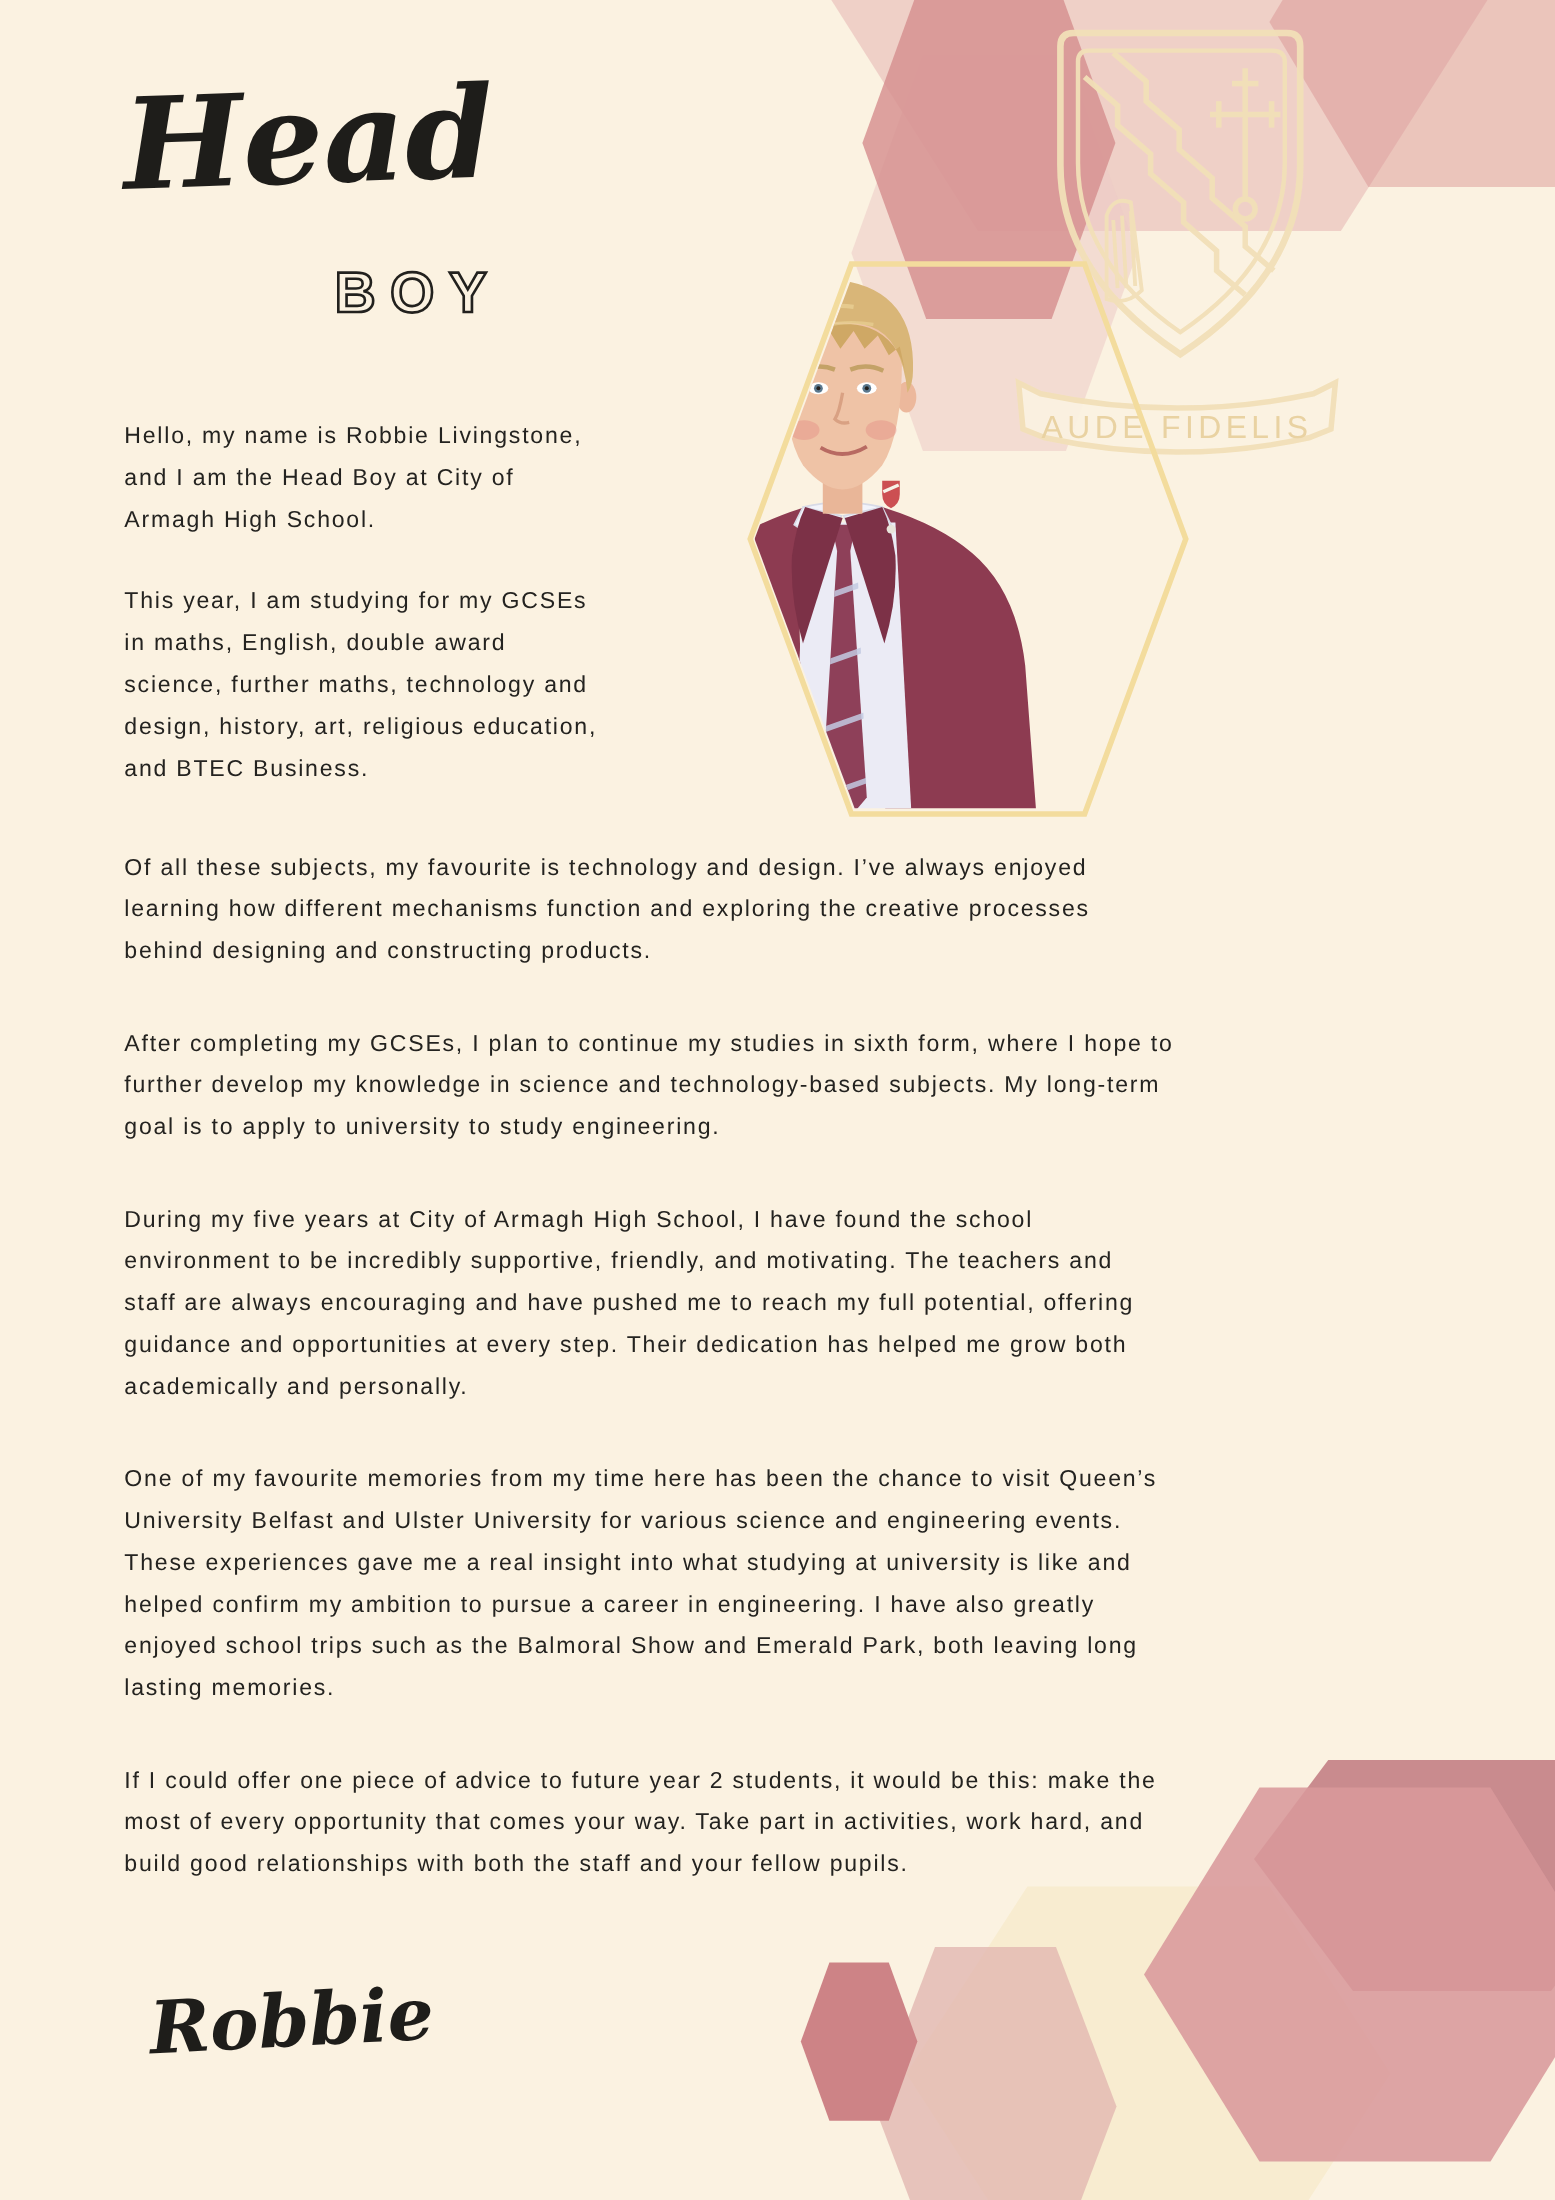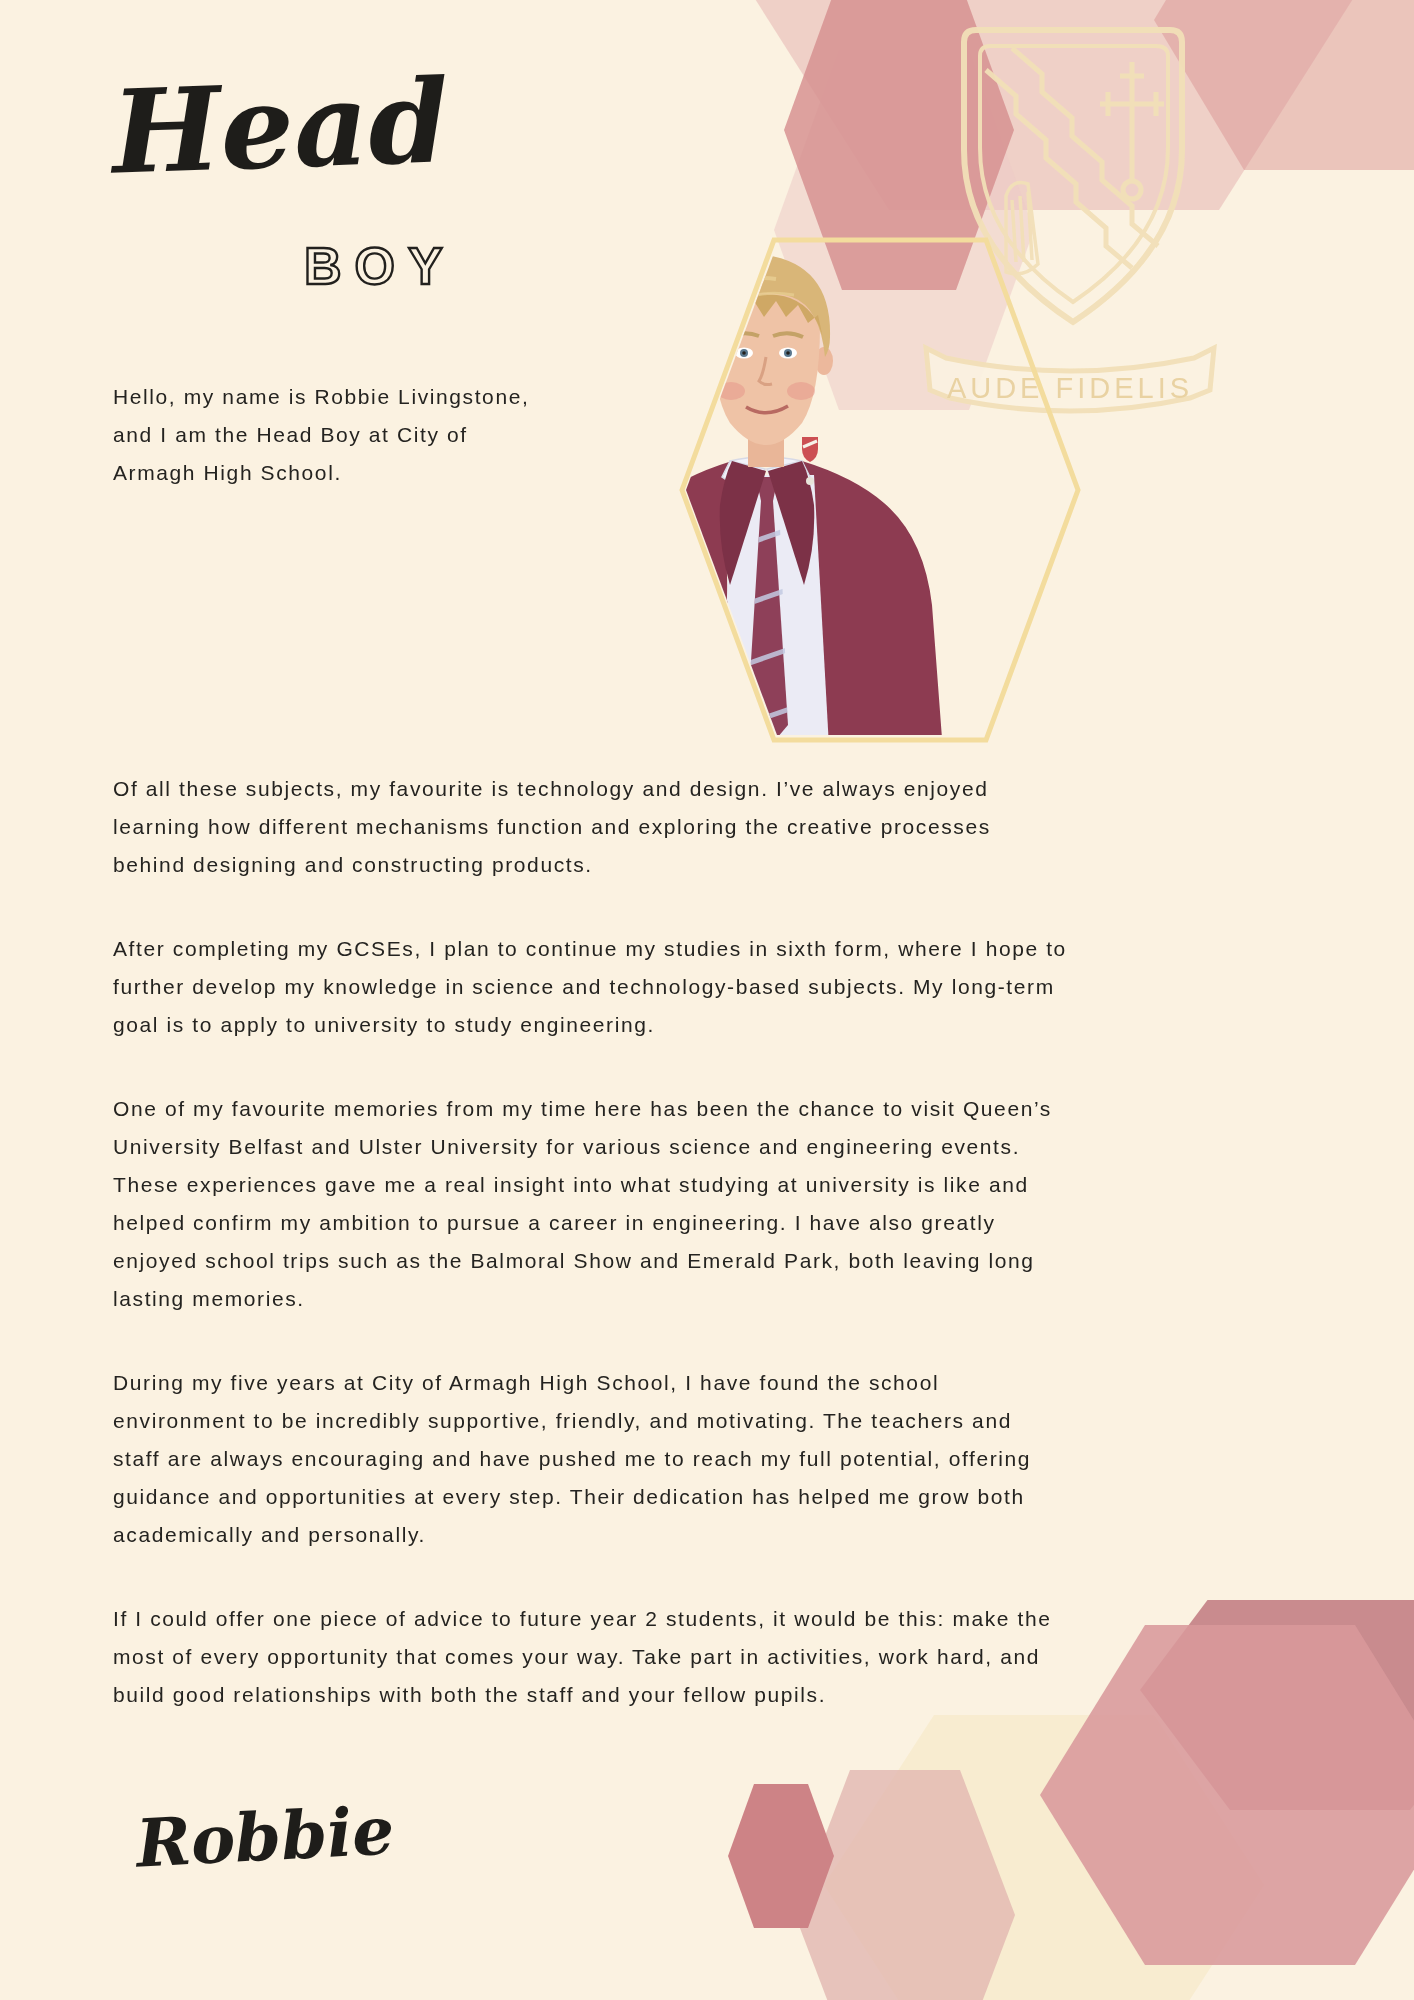--- a/index.html
+++ b/index.html
@@ -158,40 +158,45 @@
       <path d="M 130 150 L 138 128 L 146 140 L 156 120 L 164 134 L 174 116 L 184 132 L 196 116 L 206 132 L 218 120 L 228 138 L 238 130 L 244 158 Q 238 124 210 113 Q 186 105 160 114 Q 136 125 130 150 Z" fill="#cfa865"></path>
       <path d="M 146 104 Q 168 90 196 94" stroke="#e8d093" stroke-width="4" fill="none" opacity="0.8"></path>
       <path d="M 150 120 Q 176 104 214 110" stroke="#e8d093" stroke-width="3" fill="none" opacity="0.7"></path>
     </g>
   </svg>
 
   <section class="intro">
     <p>Hello, my name is Robbie Livingstone,
 and I am the Head Boy at City of
 Armagh High School.</p>
+    <p>This year, I am studying for my GCSEs
+in maths, English, double award
+science, further maths, technology and
+design, history, art, religious education,
+and BTEC Business.</p>
   </section>
 
   <section class="bodytext">
     <p>Of all these subjects, my favourite is technology and design. I’ve always enjoyed
 learning how different mechanisms function and exploring the creative processes
 behind designing and constructing products.</p>
     <p>After completing my GCSEs, I plan to continue my studies in sixth form, where I hope to
 further develop my knowledge in science and technology-based subjects. My long-term
 goal is to apply to university to study engineering.</p>
+    <p>During my five years at City of Armagh High School, I have found the school
+environment to be incredibly supportive, friendly, and motivating. The teachers and
+staff are always encouraging and have pushed me to reach my full potential, offering
+guidance and opportunities at every step. Their dedication has helped me grow both
+academically and personally.</p>
     <p>One of my favourite memories from my time here has been the chance to visit Queen’s
 University Belfast and Ulster University for various science and engineering events.
 These experiences gave me a real insight into what studying at university is like and
 helped confirm my ambition to pursue a career in engineering. I have also greatly
 enjoyed school trips such as the Balmoral Show and Emerald Park, both leaving long
 lasting memories.</p>
-    <p>During my five years at City of Armagh High School, I have found the school
-environment to be incredibly supportive, friendly, and motivating. The teachers and
-staff are always encouraging and have pushed me to reach my full potential, offering
-guidance and opportunities at every step. Their dedication has helped me grow both
-academically and personally.</p>
     <p>If I could offer one piece of advice to future year 2 students, it would be this: make the
 most of every opportunity that comes your way. Take part in activities, work hard, and
 build good relationships with both the staff and your fellow pupils.</p>
   </section>
 
   <div class="signature">Robbie</div>
 
 </div>
 
 </body></html>

